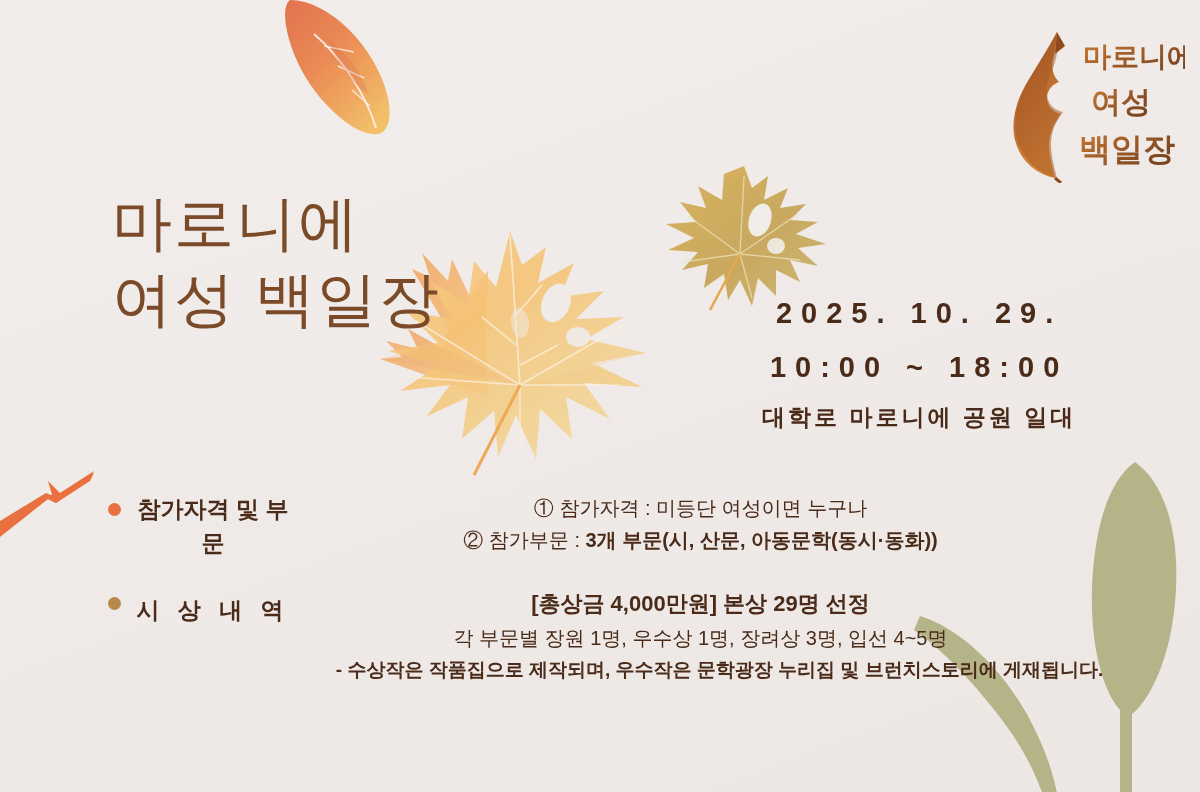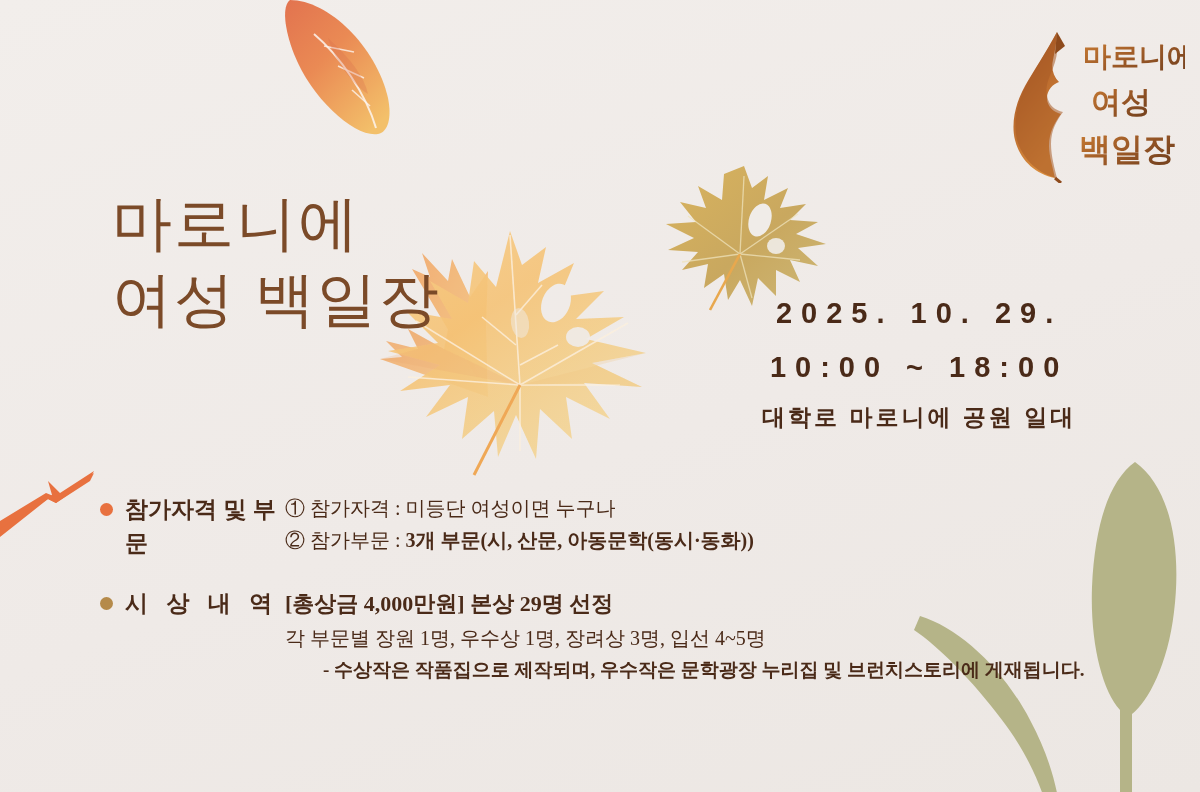--- a/index.html
+++ b/index.html
@@ -60,41 +60,41 @@
     white-space:nowrap;
   }
   .date-line.place{
     font-size:23px;
     letter-spacing:3px;
     line-height:46px;
   }
 
   
   .info{
-    position:absolute;left:100px;top:492px;width:1000px;z-index:6;
+    position:absolute;left:108px;top:492px;width:1000px;z-index:6;text-align:center;
   }
   .info-row{
     display:flex;
     align-items:flex-start;
     margin-bottom:26px;
   }
   .bullet{
     width:13px;height:13px;border-radius:50%;
     flex:0 0 13px;
     margin-top:11px;margin-right:12px;
   }
   .bullet.orange{background:#e8713f;}
   .bullet.gold{background:#b58a4a;}
   .row-label{
     width:160px;flex:0 0 160px;
     font-size:23px;font-weight:bold;color:#4a2a18;
     line-height:34px;
   }
-  .row-label.spaced{letter-spacing:6px;}
-  .row-body{flex:1;font-family:Liberation Serif, serif;}
+  .row-label.spaced{letter-spacing:6px;margin-top:7px;}
+  .row-body{flex:1;}
   .body-line{
     font-size:20px;color:#4a2a18;line-height:32px;white-space:nowrap;
   }
   .body-line.big{font-size:22px;font-weight:bold;line-height:36px;}
   .body-line.semi{font-weight:600;font-size:19px;margin-left:38px;}
   .body-line.indent{padding-left:26px;}
   .b{font-weight:bold;}
 </style>
 </head>
 <body>

